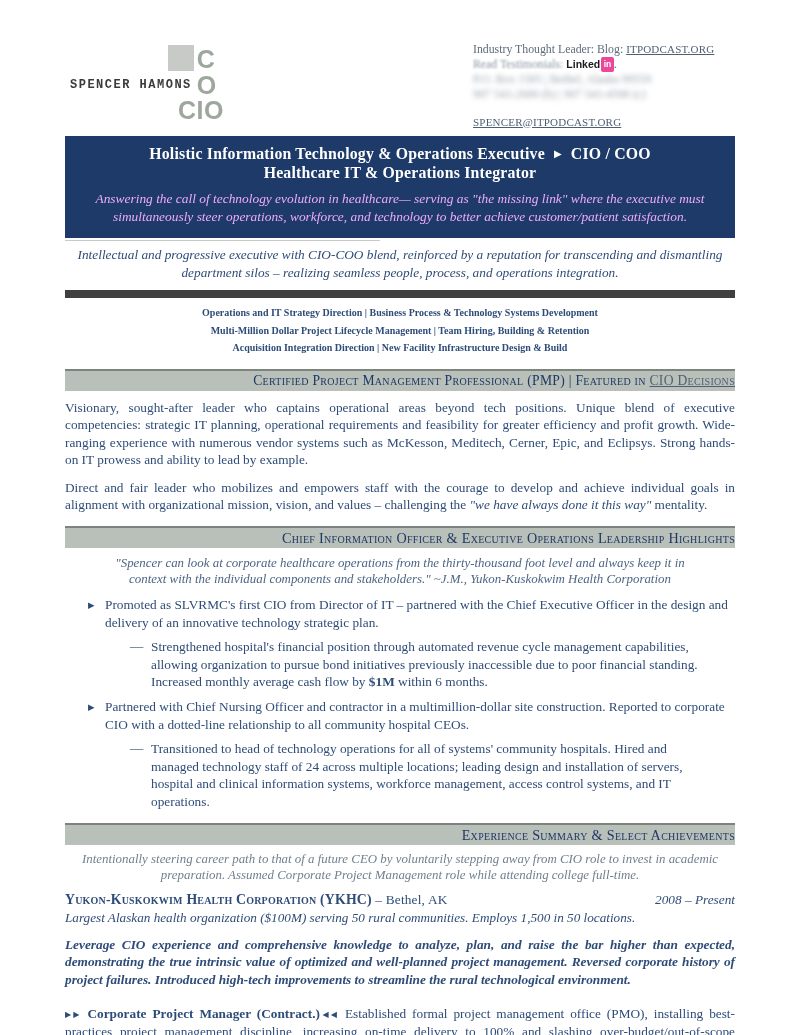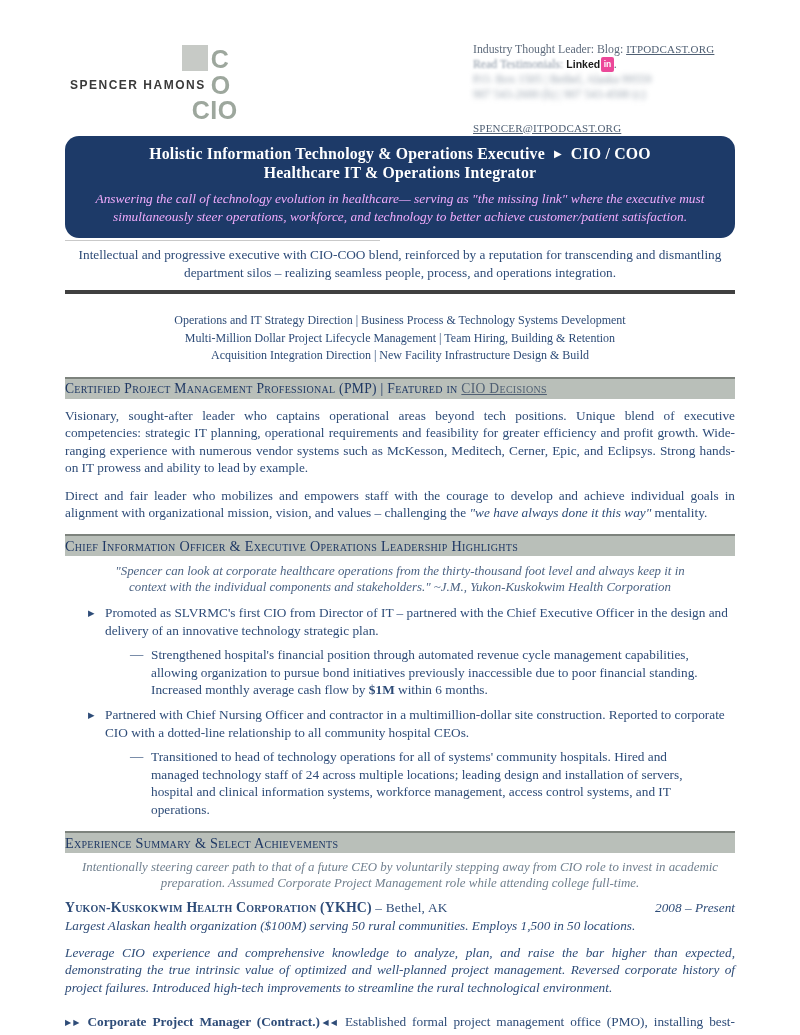--- a/index.html
+++ b/index.html
@@ -14,59 +14,58 @@
   .logo-grid {
     display:grid; grid-template-columns:auto 27px; column-gap:3px;
     align-items:center; margin-top:4px;
   }
   .lg-square { width:26px; height:26px; background:#c7cac6; justify-self:end; margin-bottom:1px; }
   .lg-letter {
     font-family:"Liberation Sans", sans-serif; font-weight:bold; font-size:25px;
     color:#9da79d; line-height:22px; text-align:left;
   }
   .lg-name {
-    font-family:Liberation Sans, sans-serif; font-weight:bold; font-size:12px;
+    font-family:Liberation Mono, monospace; font-weight:bold; font-size:12px;
     letter-spacing:1.5px; color:#3a3a3a; justify-self:end; padding-right:2px; white-space:nowrap;
   }
   .lg-cio { grid-column:1 / span 2; justify-self:end; letter-spacing:0.5px; }
   .contact { width:262px; font-size:11.8px; line-height:14px; color:#5e6b7c; padding-top:2px; }
   .contact .row { margin-bottom:0.5px; white-space:nowrap; }
   a.link, .link { color:#4f5f73; text-decoration:underline; cursor:pointer; }
   .caps-link { font-size:11px; letter-spacing:0.2px; }
   .blur-light { filter:blur(1.1px); color:#8b97a5; }
   .blur-heavy { filter:blur(2.6px); color:#99a3ae; }
   .li-word { font-family:"Liberation Sans", sans-serif; font-weight:bold; font-size:10.5px; color:#1a1a1a; filter:blur(0.4px); }
   .li-badge {
     display:inline-block; font-family:"Liberation Sans", sans-serif; font-weight:bold;
     font-size:8.5px; color:#fff; background:#ec4899; border-radius:2px;
     padding:0 2.5px 1px 2.5px; margin-left:1px; vertical-align:1px;
   }
-  .email-row { margin-top:20px; }
+  .email-row { margin-top:14px; }
   
   .banner {
     margin:14px 65px 0; background:#1d3a68; color:#ffffff; text-align:center;
     padding:8px 12px 12px;
-    border-radius:14px;
   }
   .banner-title { font-weight:bold; font-size:15.8px; line-height:19px; letter-spacing:0.2px; }
   .banner-arrow { font-family:"DejaVu Sans", sans-serif; font-size:10px; vertical-align:2px; margin:0 9px; }
   .banner-tag {
     font-style:italic; font-size:13.4px; line-height:18px; color:#f0abfc; margin-top:8px; padding:0 4px;
   }
   
   .intro {
     margin:0 65px; padding:8px 6px 9px; text-align:center; font-size:13.3px; line-height:17.5px;
-    border-bottom:4px solid #404040; position:relative;
+    border-bottom:8px solid #404040; position:relative;font-style:italic;
   }
   .intro::before { content:""; position:absolute; top:2px; left:0; width:47%; border-top:1px solid #c9c9c9; }
-  .keywords { margin:18px 65px 0; text-align:center; font-size:12px; line-height:17.5px; padding-bottom:6px; }
+  .keywords { margin:6px 65px 0; text-align:center; font-size:10px; line-height:17.5px; padding-bottom:6px;font-weight:bold; }
   
   .bar {
     margin:6px 65px 0; background:#b9bfb9; border-top:2px solid #7d837d;
-    text-align:left; color:#1f3864; font-variant:small-caps;
+    text-align:right; color:#1f3864; font-variant:small-caps;
     font-size:13.6px; height:22px; line-height:20px; letter-spacing:0.3px;
   }
   .bar-lg { font-size:14.2px; margin-top:12px; }
   
   .para { margin:8px 65px 0; text-align:justify; font-size:13.3px; line-height:17.6px; }
   .quote {
     margin:7px auto 0; max-width:608px; text-align:center; font-style:italic;
     font-size:12.9px; line-height:16px; color:#4d6484;
   }
   .bold { font-weight:bold;font-family:Liberation Serif, serif; }
@@ -81,21 +80,21 @@
   
   .steer {
     margin:6px 68px 0; text-align:center; font-style:italic; font-size:12.9px;
     line-height:16.5px; color:#71808f;
   }
   .company-row { margin:8px 65px 0; display:flex; justify-content:space-between; align-items:center; }
   .company { font-weight:bold; font-variant:small-caps; font-size:13.8px; letter-spacing:0.2px; }
   .company .loc { font-weight:normal; font-variant:normal; font-size:13.3px; }
   .dates { font-size:13.3px;font-style:italic; }
   .co-tag { margin:1px 65px 0; font-style:italic; font-size:13.2px; line-height:17px; }
-  .lev { margin:10px 65px 17px; font-style:italic; }
+  .lev { margin:10px 65px 17px; font-style:italic;font-weight:bold; }
   .role-para { margin:15px 65px 0; }
   .role-marker { font-family:"DejaVu Sans", sans-serif; font-size:8px; letter-spacing:-0.5px; vertical-align:1.5px; color:#2e4c78; }
 </style>
 </head>
 <body>
 
 <div class="page">
 
   <div class="hdr">
     <div class="logo-grid">

